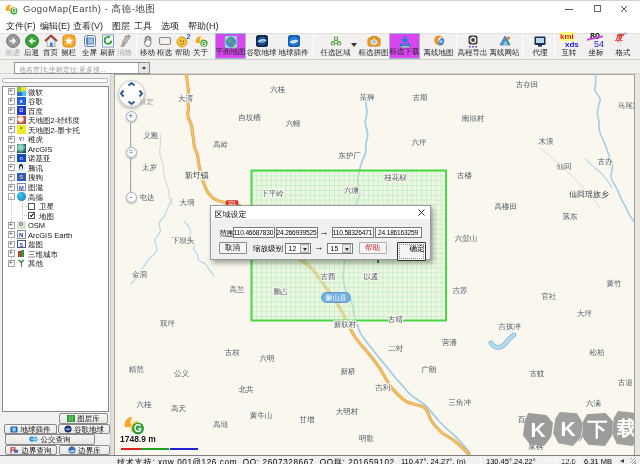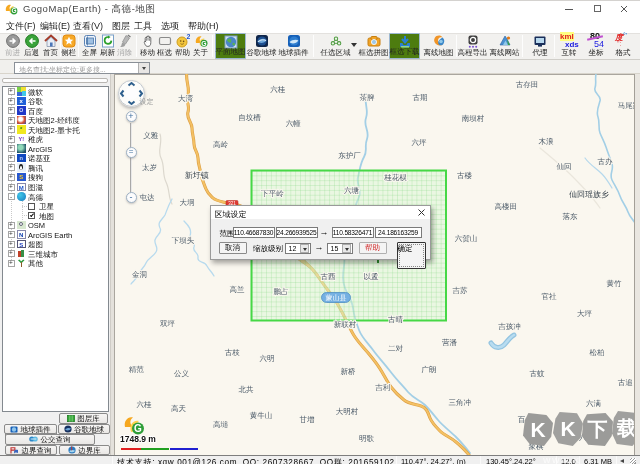--- a/index.html
+++ b/index.html
@@ -9,21 +9,21 @@
 #title-ico{left:5px;top:3px;width:13px;height:12px}
 #title-txt{left:23px;top:2.5px;font-size:9.5px;color:#444;letter-spacing:0.55px}
 #menubar{left:0;top:18px;width:640px;height:15px;background:#fff}
 #menubar span{position:absolute;top:2px;font-size:9px;color:#222}
 #toolbar{left:0;top:33px;width:640px;height:27px;background:#f2f1ef;border-top:1px solid #e3e1de;border-bottom:1px solid #d0cec9}
 .tbtn{position:absolute;top:0;height:26px;text-align:center}
 .tbtn .lbl{position:absolute;bottom:1px;left:50%;transform:translateX(-50%);font-size:7.5px;white-space:nowrap;color:#222}
 .tbtn .ic{position:absolute;top:1px;left:50%;transform:translateX(-50%);width:14px;height:14px}
 .tsep{position:absolute;top:2px;width:1px;height:22px;background:#c9c7c3;border-right:1px solid #fdfdfd}
 .gray{color:#a8a8a8 !important}
-.pressed{background:#4d7c0f;border:1px solid #9db8d2;border-radius:1px}
+.pressed{background:#d946ef;border:1px solid #9db8d2;border-radius:1px}
 #searchband{left:0;top:60px;width:640px;height:14px;background:#f1f0ed;border-bottom:1px solid #d8d4cb}
 #combo{left:14px;top:61.5px;width:136px;height:12px;background:#fff;border:1px solid #8a9097}
 #combo .ph{position:absolute;left:4px;top:2px;font-size:7px;color:#9a9a9a;white-space:nowrap}
 #combo .dd{position:absolute;right:0;top:0;width:11px;height:10px;background:#e8e6e4;border-left:1px solid #b0b0b0;font-size:6px;color:#333;text-align:center;line-height:10px}
 #leftpanel{left:0;top:74px;width:110px;height:382px;background:#f0f0f0}
 #hbar{left:2px;top:77.5px;width:106px;height:5.5px;background:#fdfdfd;border:1px solid #b9b6b2;border-radius:2px}
 #treebox{left:2px;top:85.5px;width:107px;height:326px;background:#fff;border:1px solid #83898f;overflow:hidden}
 .trow{position:absolute;left:0;width:100%;height:9.55px;font-size:7.5px;color:#111;white-space:nowrap}
 .trow .pm{position:absolute;left:5.5px;top:1px;width:7px;height:7px;border:1px solid #a5a5a5;background:#fff;font-size:6.5px;line-height:4.5px;text-align:center;color:#333}
 .trow .tic{position:absolute;left:15px;top:0px;width:8.5px;height:8.5px;font-size:6px;line-height:8.5px;text-align:center;overflow:hidden}
@@ -205,21 +205,21 @@
 <div class="abs" style="left:8px;top:36px;width:28px;height:11.5px;background:#f4f4f4;border:1px solid #8a8a8a;border-radius:1px;font-size:7.5px;text-align:center;line-height:10.5px">取消</div>
 <div class="abs" style="left:42.5px;top:38px;font-size:7.5px;color:#000">缩放级别</div>
 <div class="abs" style="left:74px;top:36.5px;width:26px;height:11px;background:#fff;border:1px solid #7a7a7a;font-size:7px;line-height:10px;text-indent:3px">12<span style="position:absolute;right:0.5px;top:0.5px;width:9px;height:9px;background:#e8e8e8;border:1px solid #aaa;text-indent:0">
         <span style="position:absolute;left:1.6px;top:3px;width:0;height:0;border-left:2.5px solid transparent;border-right:2.5px solid transparent;border-top:3px solid #333"></span>
       </span></div>
 <div class="abs" style="left:104px;top:36px;font-size:9px;color:#000">→</div>
 <div class="abs" style="left:116px;top:36.5px;width:26px;height:11px;background:#fff;border:1px solid #7a7a7a;font-size:7px;line-height:10px;text-indent:3px">15<span style="position:absolute;right:0.5px;top:0.5px;width:9px;height:9px;background:#e8e8e8;border:1px solid #aaa;text-indent:0">
         <span style="position:absolute;left:1.6px;top:3px;width:0;height:0;border-left:2.5px solid transparent;border-right:2.5px solid transparent;border-top:3px solid #333"></span>
       </span></div>
 <div class="abs" style="left:148px;top:36px;width:28px;height:11.5px;background:#f4f4f4;border:1px solid #b0b0b0;border-radius:1px;font-size:7.5px;color:#d02020;text-align:center;line-height:10.5px">帮助</div>
-<div class="abs" style="left:186px;top:35.5px;width:29px;height:27px;background:#f4f4f4;border:1px solid #333;border-radius:1px;font-size:7.5px;text-align:left;line-height:11px"><span style="position:absolute;left:1px;top:1px;right:1px;bottom:1px;border:1px dotted #888"></span><span style="position:relative">确定</span></div>
+<div class="abs" style="left:186px;top:35.5px;width:29px;height:19px;background:#f4f4f4;border:1px solid #333;border-radius:1px;font-size:7.5px;text-align:right;line-height:11px"><span style="position:absolute;left:1px;top:1px;right:1px;bottom:1px;border:1px dotted #888"></span><span style="position:relative">确定</span></div>
 </div>
 
 <div id="titlebar" class="abs"></div>
 <svg id="title-ico" class="abs" viewBox="0 0 13 12">
     <path d="M1,8 C0,4 3,1 6,2 C4,4 4,6 6,8 Z" fill="#f6a820"></path>
     <path d="M5,10 C4,6 6,3 9,3 C7,5 7,7 9,9 Z" fill="#ffd24d"></path>
     <circle cx="9" cy="8" r="3.4" fill="#2e9e38"></circle>
     <text x="9" y="10.4" font-size="6.5" fill="#fff" text-anchor="middle" font-weight="bold">G</text>
   </svg>
 <div id="title-txt" class="abs">GogoMap(Earth) - 高德-地图</div>

